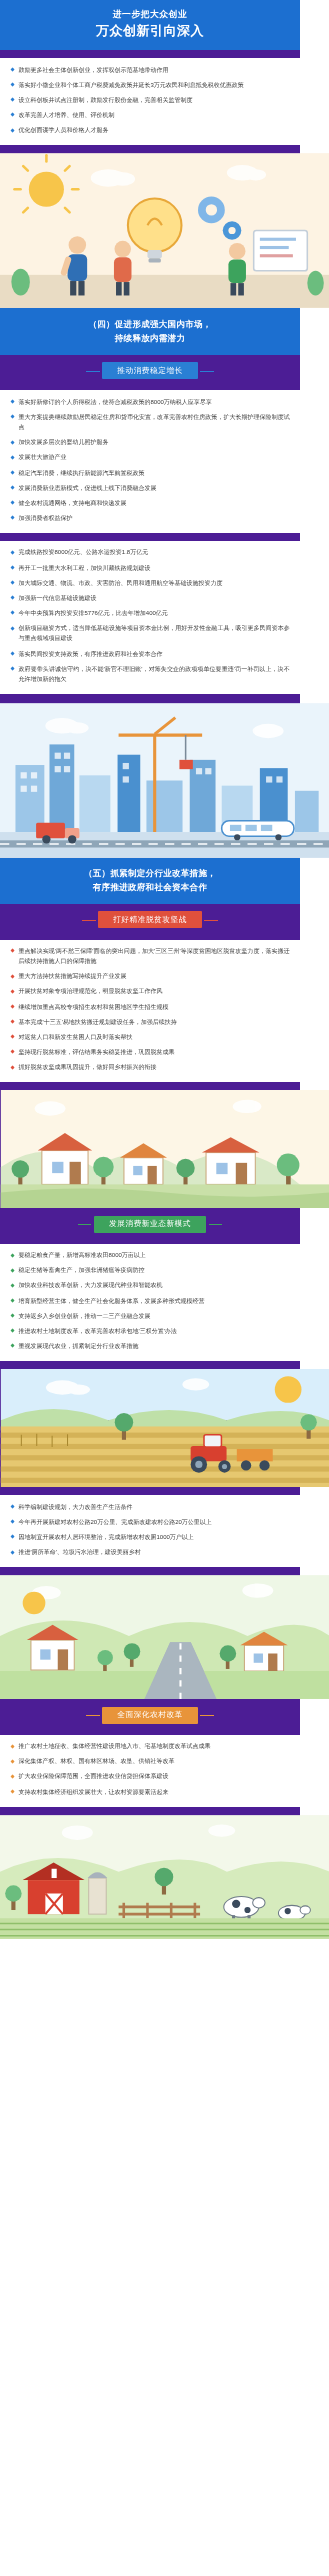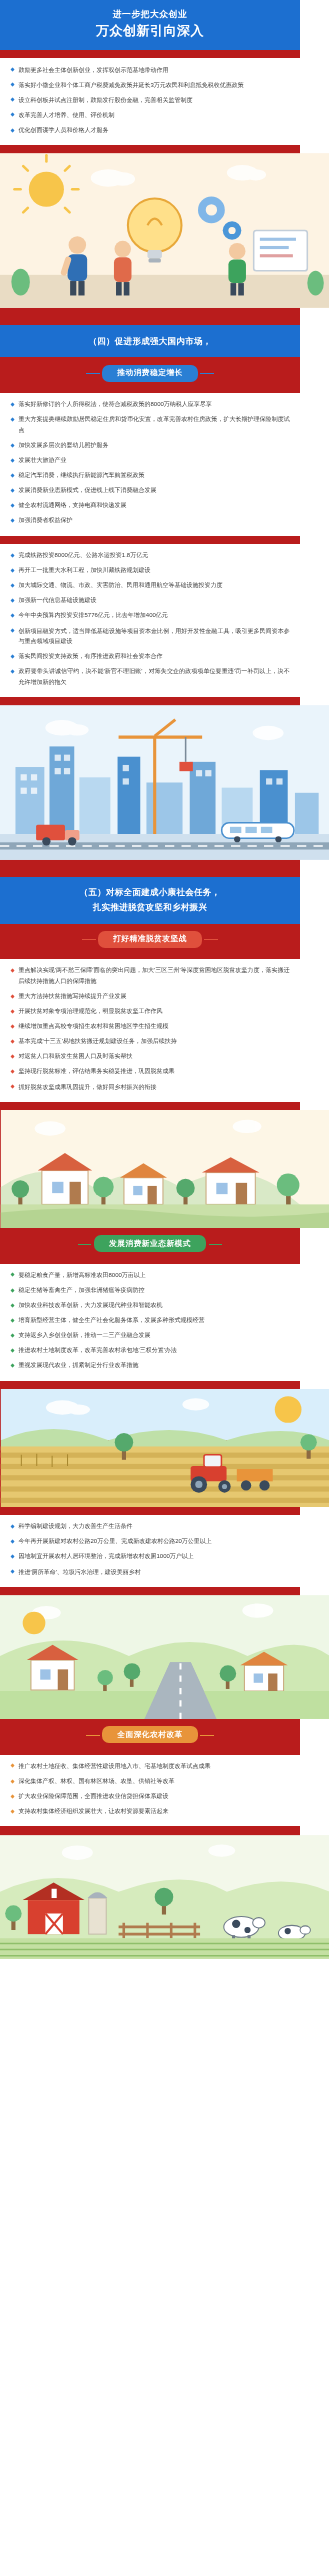--- a/index.html
+++ b/index.html
@@ -5,21 +5,21 @@
   * { box-sizing: border-box; }
   html, body {
     margin: 0; padding: 0;
     background: #ffffff;
   }
   body {
     width: 330px;
     font-family: "Liberation Sans", sans-serif;
     color: #333;
   }
-  .page { width: 300px; position: relative; background: #b91c1c; }
+  .page { width: 300px; position: relative; background: #4c1d95; }
 
   
   .band-blue {
     background: #1c6fd0;
     color: #fff;
     padding: 7.2px 13.4px 8.2px 13.4px;
     text-align: center;
   }
   .band-blue .l1 { font-size: 8.8px; font-weight: bold; letter-spacing: 0.5px; line-height: 1.6; }
   .band-blue .l2 { font-size: 13px; font-weight: bold; letter-spacing: 0.5px; line-height: 1.6; }
@@ -48,37 +48,36 @@
   .bullets.red li::before { background: #e0503c; }
   .bullets.green li::before { background: #3da35d; }
   .bullets.orange li::before { background: #e8943a; }
 
   
   .chapter {
     background: #1c6fd0;
     color: #fff;
     text-align: center;
     padding: 8.2px 10.3px 9.3px 10.3px;
-    margin-top: 17px;
   }
   .chapter .c1 { font-size: 8.5px; font-weight: bold; line-height: 1.7; letter-spacing: 0.3px; }
   .chapter .c2 { font-size: 8.5px; font-weight: bold; line-height: 1.7; letter-spacing: 0.3px; }
 
   
   .ribbon-wrap { text-align: center; padding: 7.2px 0 3.1px 0; }
   .ribbon {
     display: inline-block;
     position: relative;
     background: #2a7fd4;
     color: #fff;
     font-size: 7.7px;
-    font-weight: bold;
+    font-weight: normal;
     letter-spacing: 0.5px;
     padding: 3.6px 15.5px;
-    border-radius: 7px;
+    border-radius: 1px;
   }
   .ribbon::before, .ribbon::after {
     content: "";
     position: absolute;
     top: 50%;
     width: 13.4px; height: 1px;
     background: #2a7fd4;
   }
   .ribbon::before { left: -15.5px; }
   .ribbon::after { right: -15.5px; }
@@ -175,20 +174,21 @@
     </g>
 
     <g fill="#6bbd7e">
       <ellipse cx="40" cy="250" rx="18" ry="26"></ellipse>
       <ellipse cx="612" cy="252" rx="16" ry="24"></ellipse>
     </g>
   </svg>
 
   <div class="chapter">
     <div class="c1">（四）促进形成强大国内市场，</div>
+    <div class="c2">持续释放内需潜力</div>
   </div>
 
   <div class="ribbon-wrap">
     <span class="ribbon">推动消费稳定增长</span>
   </div>
   <ul class="bullets">
     <li>落实好新修订的个人所得税法，使符合减税政策的8000万纳税人应享尽享</li>
     <li>重大方案提类继续鼓励居民稳定住房和货币化安置，改革完善农村住房政策，扩大长期护理保险制度试点</li>
     <li>加快发展多层次的婴幼儿照护服务</li>
     <li>发展壮大旅游产业</li>
@@ -268,22 +268,22 @@
       <rect x="430" y="228" width="140" height="30" rx="14" fill="#ffffff" stroke="#4a90cf" stroke-width="3"></rect>
       <rect x="446" y="236" width="22" height="12" fill="#9cc6e8"></rect>
       <rect x="476" y="236" width="22" height="12" fill="#9cc6e8"></rect>
       <rect x="506" y="236" width="22" height="12" fill="#9cc6e8"></rect>
       <circle cx="460" cy="260" r="6" fill="#3a4a5c"></circle>
       <circle cx="540" cy="260" r="6" fill="#3a4a5c"></circle>
     </g>
   </svg>
 
   <div class="chapter">
-    <div class="c1">（五）对标全面建成小康社会任务，</div>
-    <div class="c2">扎实推进脱贫攻坚和乡村振兴</div>
+    <div class="c1">（五）抓紧制定分行业改革措施，</div>
+    <div class="c2">有序推进政府和社会资本合作</div>
   </div>
 
   <div class="ribbon-wrap">
     <span class="ribbon red">打好精准脱贫攻坚战</span>
   </div>
   <ul class="bullets red">
     <li>重点解决实现'两不愁三保障'面临的突出问题，加大'三区三州'等深度贫困地区脱贫攻坚力度，落实搬迁后续扶持措施人口的保障措施</li>
     <li>重大方法持扶贫措施写持续提升产业发展</li>
     <li>开展扶贫对象专项治理规范化，明显脱贫攻坚工作作风</li>
     <li>继续增加重点高校专项招生农村和贫困地区学生招生规模</li>

